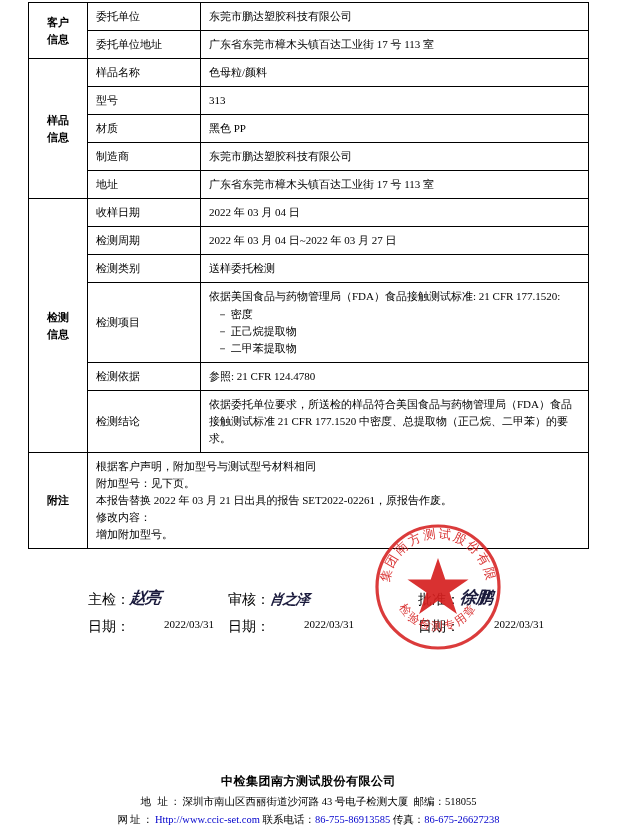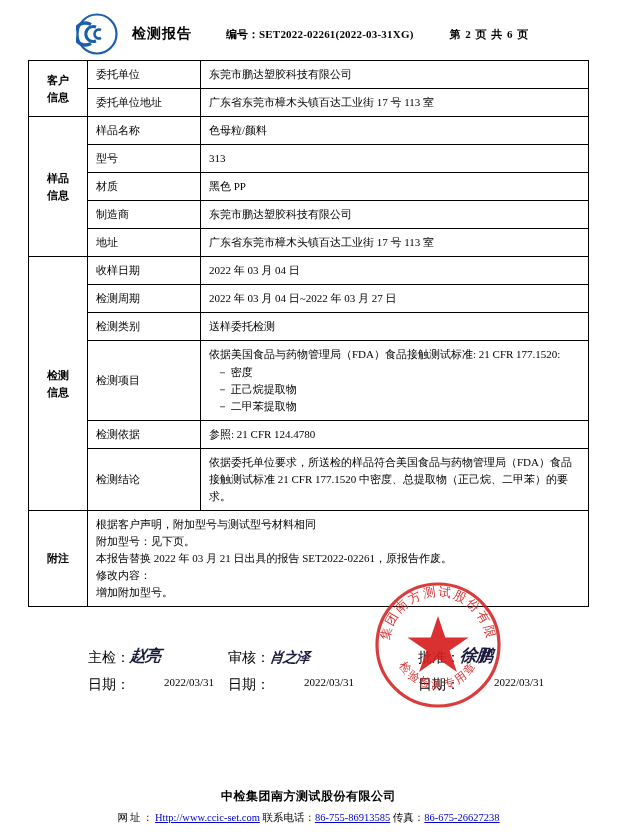--- a/index.html
+++ b/index.html
@@ -171,43 +171,28 @@
     line-height: 1.65;
   }
   .footer .company {
     font-size: 12px;
     font-weight: bold;
     letter-spacing: 0.5px;
     margin-bottom: 2px;
   }
   .footer a, .footer .url {
     color: #0000cc;
-    text-decoration: underline;
   }
   .sp { letter-spacing: 2px; }
 </style>
 </head>
 <body>
 
 <div class="page">
 
-  <div class="header">
-    <div class="logo">
-      <svg viewBox="0 0 42 42" width="42" height="42">
-        <circle cx="21" cy="21" r="19.5" fill="none" stroke="#1b5faa" stroke-width="2.2"></circle>
-        <path d="M15 11.5 A11 11 0 1 0 15 30.5" fill="none" stroke="#1b5faa" stroke-width="3.4"></path>
-        <path d="M20 14 A7.5 7.5 0 1 0 20 28" fill="none" stroke="#1b5faa" stroke-width="3"></path>
-        <path d="M25 17 A4.5 4.5 0 1 0 25 25" fill="none" stroke="#1b5faa" stroke-width="2.6"></path>
-      </svg>
-    </div>
-    <div class="hdr-title">检测报告</div>
-    <div class="hdr-no-label">编号：</div>
-    <div class="hdr-no-value">SET2022-02261(2022-03-31XG)</div>
-    <div class="hdr-page">第 2 页  共 6 页</div>
-  </div>
 
   <table class="main">
 
     <tbody>
         <tr>
       <td class="sec" rowspan="2">
         <span class="sec-inner">客户</span>
         <span class="sec-inner">信息</span>
       </td>
       <td class="lbl">委托单位</td>
@@ -335,17 +320,20 @@
           <textPath href="#arcBottom" startOffset="50%" text-anchor="middle">检验检测专用章</textPath>
         </text>
         <polygon fill="#d62020" opacity="0.92" points="65,36 72.3,57.4 95.5,57.4 76.6,70.6 83.9,92 65,78.8 46.1,92 53.4,70.6 34.5,57.4 57.7,57.4"></polygon>
       </svg>
     </div>
   </div>
 
   <div class="footer">
     <div class="company">中检集团南方测试股份有限公司</div>
     <div>
+      <span class="sp">地  址：</span><span>深圳市南山区西丽街道沙河路 43 号电子检测大厦</span>&nbsp;&nbsp;<span>邮编：</span><span>518055</span>
+    </div>
+    <div>
       <span class="sp">网址：</span><span class="url">Http://www.ccic-set.com</span>&nbsp;<span>联系电话：</span><span class="url">86-755-86913585</span>&nbsp;<span>传真：</span><span class="url">86-675-26627238</span>
     </div>
   </div>
 
 </div>
 
 </body></html>

